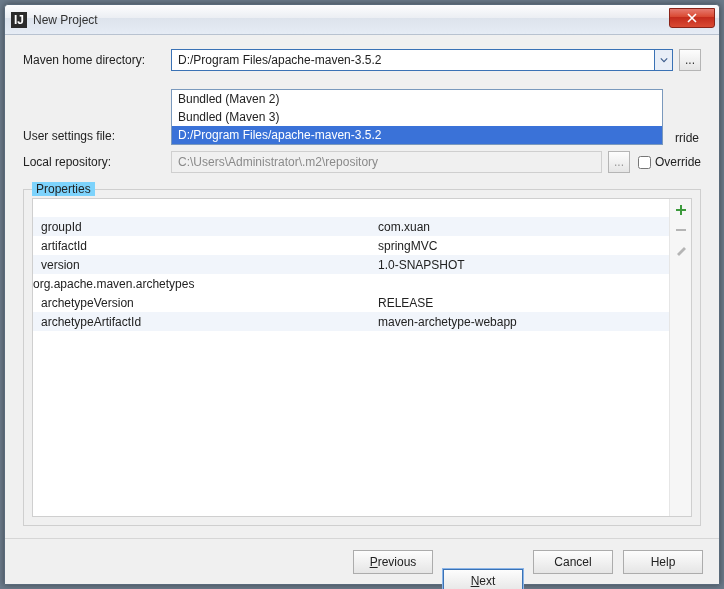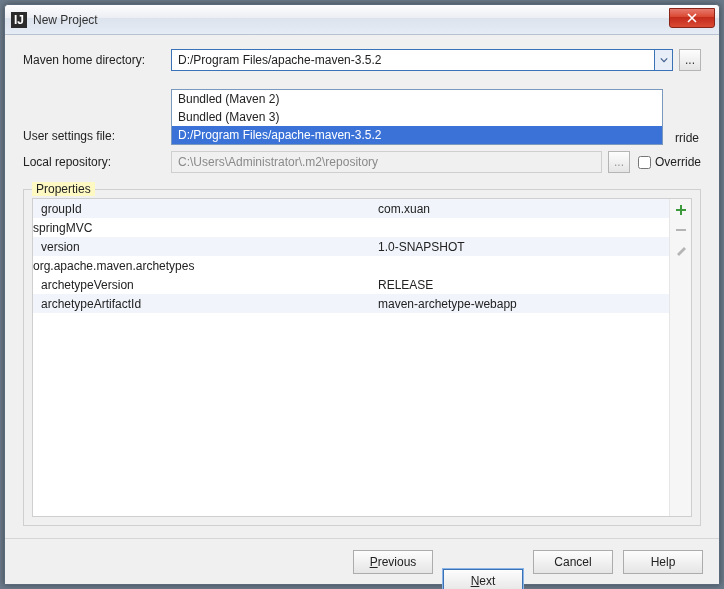--- a/index.html
+++ b/index.html
@@ -20,23 +20,23 @@
   .combo .arrow svg { width: 8px; height: 8px; }
   .dots-btn { width: 22px; height: 22px; margin-left: 6px; border: 1px solid #b5b5b5; background: linear-gradient(#fdfdfd,#e5e5e5); display: flex; align-items: center; justify-content: center; color: #333; }
   .dots-btn.disabled { color: #999; }
   .input-disabled { flex: 1; height: 22px; border: 1px solid #cfcfcf; background: #f0f0f0; padding: 0 6px; color: #8a8a8a; display: flex; align-items: center; text-align: right; }
   .check { display: flex; align-items: center; margin-left: 8px; color: #222; }
   .check input { width: 13px; height: 13px; margin: 0 4px 0 0; }
   .dropdown { position: absolute; left: 166px; top: 54px; width: 492px; background: #fff; border: 1px solid #7a99bd; z-index: 20; }
   .dropdown .item { height: 18px; padding: 0 6px; display: flex; align-items: center; color: #222; }
   .dropdown .item.sel { background: #3a72d8; color: #fff; }
   .group { border: 1px solid #cfcfcf; margin-top: 6px; flex: 1; position: relative; background: #f0f0f0; display: flex; }
-  .group-label { position: absolute; top: -8px; left: 8px; background: #fef9c3; padding: 0 4px; color: #222; }
+  .group-label { position: absolute; top: -8px; left: 8px; background: #7dd3fc; padding: 0 4px; color: #222; }
   .table-wrap { flex: 1; margin: 8px; display: flex; border: 1px solid #cfcfcf; background: #fff; }
-  .table { flex: 1; }
+  .table { flex: 1; margin-top: 18px; }
   .side { width: 22px; background: #f6f6f6; border-left: 1px solid #e6e6e6; display: flex; flex-direction: column; align-items: center; padding-top: 4px; gap: 6px; }
   .side .ic { width: 14px; height: 14px; display: flex; align-items: center; justify-content: center; }
   .row { display: flex; height: 19px; align-items: center; }
   .row.odd { background: #f1f5fb; }
   .row .c1 { width: 345px; padding-left: 8px; color: #222; }
   .row .c2 { flex: 1; color: #222; }
   .footer { height: 46px; border-top: 1px solid #d6d6d6; display: flex; align-items: center; justify-content: flex-end; gap: 10px; padding: 8px 16px; background: #f0f0f0; }
   .btn { width: 80px; height: 24px; border: 1px solid #acacac; background: linear-gradient(#fdfdfd,#e5e5e5); display: flex; align-items: center; justify-content: center; color: #222; }
   .btn.primary { border: 1px solid #3a72b5; outline: 1px solid #8ab4e8; margin-top: 38px; }
   .mn { text-decoration: underline; }
@@ -111,20 +111,21 @@
 
     <div class="group">
       <span class="group-label">Properties</span>
       <div class="table-wrap">
         <div class="table">
           <div class="row odd">
               <div class="c1">groupId</div>
               <div class="c2">com.xuan</div>
             </div>
           <div class="row">
+              <div class="c1">artifactId</div>
               <div class="c2">springMVC</div>
             </div>
           <div class="row odd">
               <div class="c1">version</div>
               <div class="c2">1.0-SNAPSHOT</div>
             </div>
           <div class="row">
               <div class="c2">org.apache.maven.archetypes</div>
             </div>
           <div class="row">

